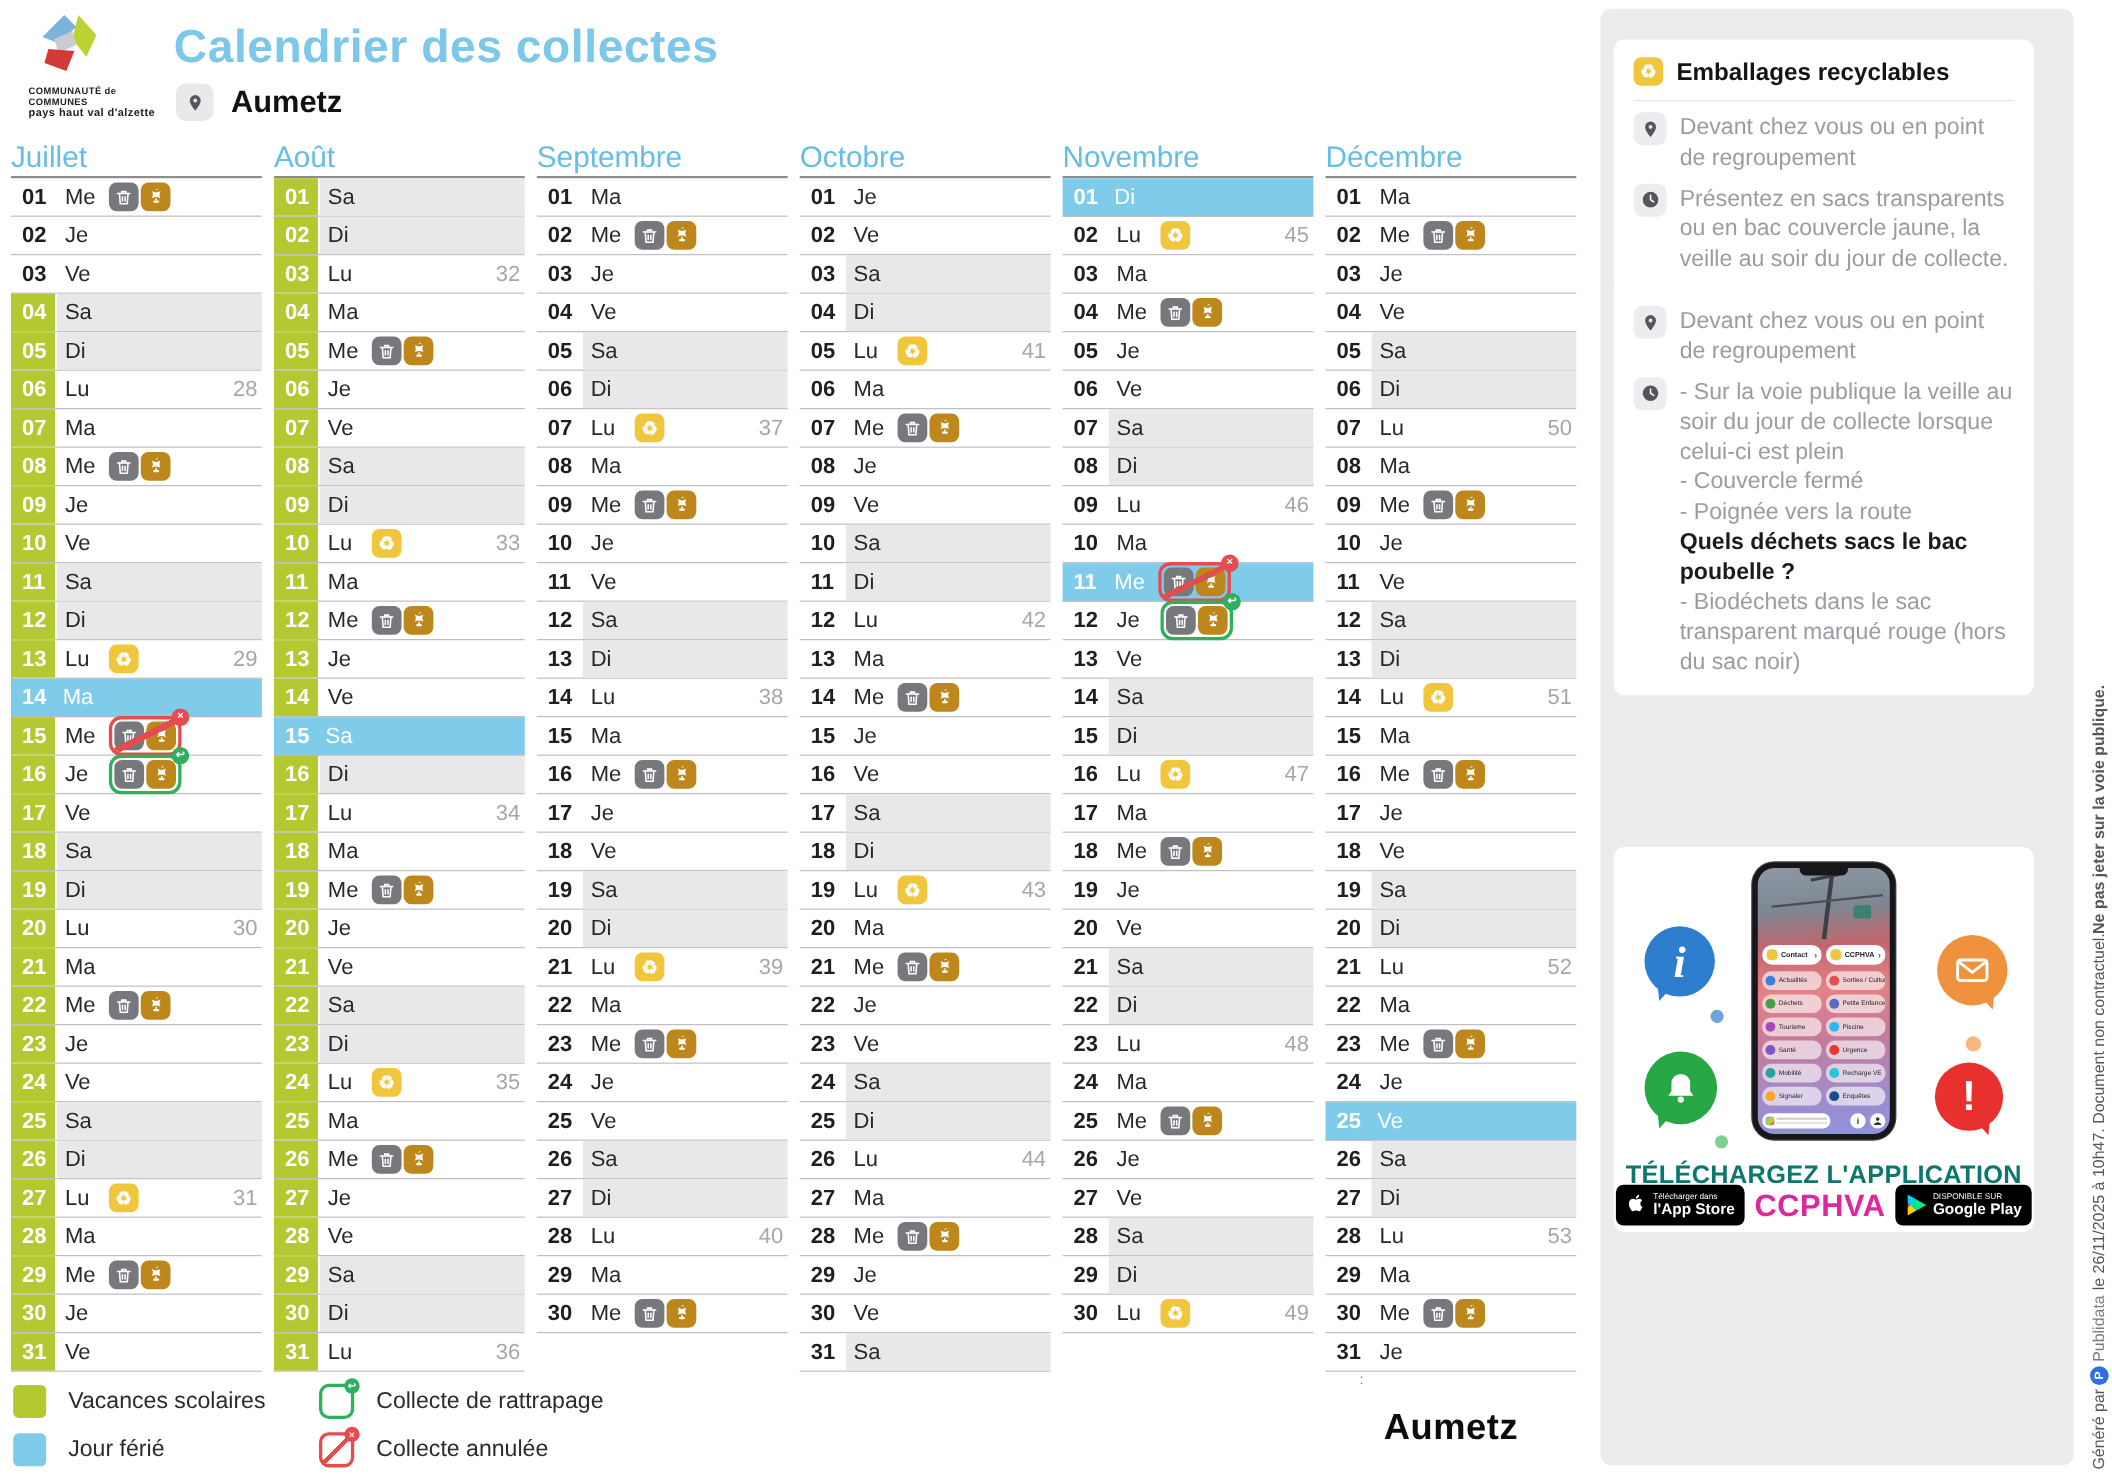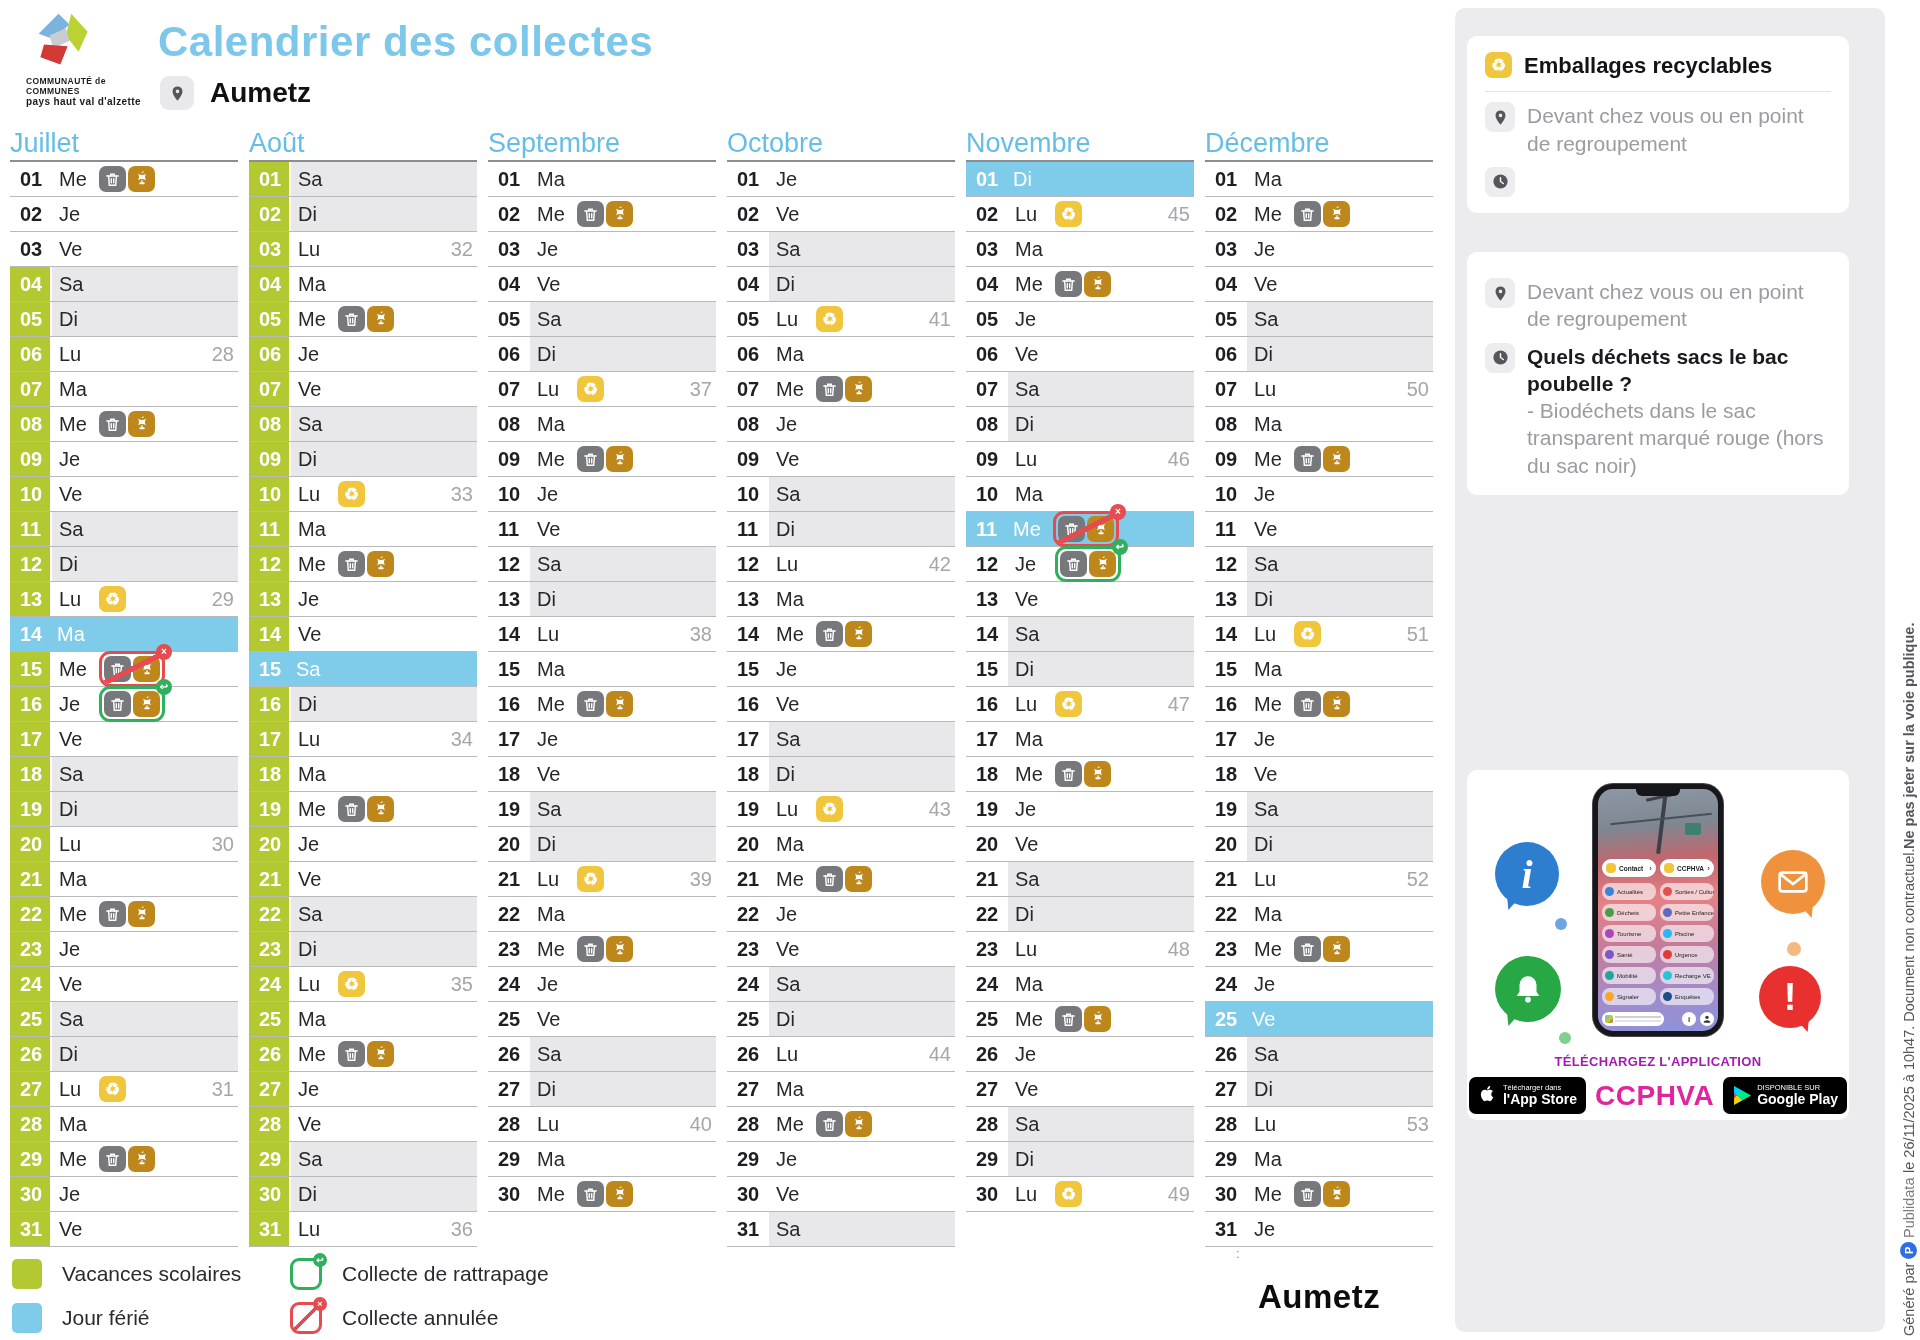--- a/index.html
+++ b/index.html
@@ -109,21 +109,21 @@
   .bub{position:absolute;border-radius:50%;display:flex;align-items:center;justify-content:center;color:#fff;}
   .bub:after{content:'';position:absolute;width:14px;height:14px;background:inherit;bottom:-4px;left:12px;
              clip-path:polygon(0 0,100% 0,10% 100%);}
   .bub.right-tail:after{left:auto;right:12px;clip-path:polygon(0 0,100% 0,90% 100%);}
   .bub.info{left:28px;top:72px;width:64px;height:64px;background:#2e7ecf;font-family:"Liberation Serif",serif;
             font-style:italic;font-weight:bold;font-size:40px;}
   .bub.mail{right:24px;top:80px;width:64px;height:64px;background:#f0923d;}
   .bub.bell{left:28px;top:186px;width:66px;height:66px;background:#28a745;}
   .bub.alert{right:28px;top:196px;width:62px;height:62px;background:#e8302e;font-weight:800;font-size:38px;}
   .mdot{position:absolute;border-radius:50%;}
-  .dl-head{position:absolute;left:0;right:0;top:284px;text-align:center;font-size:13px;font-weight:800;color:#a21caf;letter-spacing:.3px;}
+  .dl-head{position:absolute;left:0;right:0;top:284px;text-align:center;font-size:23px;font-weight:800;color:#0f766e;letter-spacing:.3px;}
   .stores{position:absolute;left:0;right:0;bottom:6px;display:flex;align-items:center;justify-content:center;gap:9px;}
   .store{background:#000;color:#fff;border-radius:7px;height:37px;display:flex;align-items:center;gap:6px;padding:0 9px;}
   .store .s1{font-size:7.5px;line-height:1.1;}
   .store .s2{font-size:14px;font-weight:bold;line-height:1.05;}
   .appname{color:#e0269c;font-size:28px;font-weight:800;letter-spacing:.5px;}
   .play{width:19px;height:19px;clip-path:polygon(10% 0,100% 50%,10% 100%);
         background:conic-gradient(from -45deg at 25% 50%,#00d2ff 0 25%,#00e887 25% 50%,#ffd000 50% 75%,#ff3a44 75% 100%);}
 
   
   .credit{position:absolute;right:1px;top:0;height:1336px;width:21px;writing-mode:vertical-rl;
@@ -1955,40 +1955,46 @@
         </span>
       <span class="btext">Devant chez vous ou en point de regroupement</span>
     </div>
     <div class="brow">
       <span class="bico">
           <svg viewBox="0 0 24 24" width="17" height="17">
             <circle cx="12" cy="12" r="10" fill="#55565c"></circle>
             <path d="M12 6.5v5.5l4 2.8" stroke="#fff" stroke-width="2" fill="none" stroke-linecap="round"></path>
           </svg>
         </span>
+      <span class="btext">Présentez en sacs transparents ou en bac couvercle jaune, la veille au soir du jour de collecte.</span>
     </div>
   </div>
 
   <div class="card card2">
     <div class="brow">
       <span class="bico">
           <svg viewBox="0 0 24 24" width="17" height="17">
             <path fill="#55565c" d="M12 2a7 7 0 0 0-7 7c0 5 7 13 7 13s7-8 7-13a7 7 0 0 0-7-7zm0 9.5a2.5 2.5 0 1 1 0-5 2.5 2.5 0 0 1 0 5z"></path>
           </svg>
         </span>
       <span class="btext">Devant chez vous ou en point de regroupement</span>
     </div>
     <div class="brow">
       <span class="bico">
           <svg viewBox="0 0 24 24" width="17" height="17">
             <circle cx="12" cy="12" r="10" fill="#55565c"></circle>
             <path d="M12 6.5v5.5l4 2.8" stroke="#fff" stroke-width="2" fill="none" stroke-linecap="round"></path>
           </svg>
         </span>
       <span class="btext">
+        <div>
+            <div>- Sur la voie publique la veille au soir du jour de collecte lorsque celui-ci est plein</div>
+            <div>- Couvercle fermé</div>
+            <div>- Poignée vers la route</div>
+          </div>
         <div class="bq">Quels déchets sacs le bac poubelle ?</div>
         <div>
             <div>- Biodéchets dans le sac transparent marqué rouge (hors du sac noir)</div>
           </div>
       </span>
     </div>
   </div>
 
   <div class="card card3">
     <div class="bub info">i</div>

